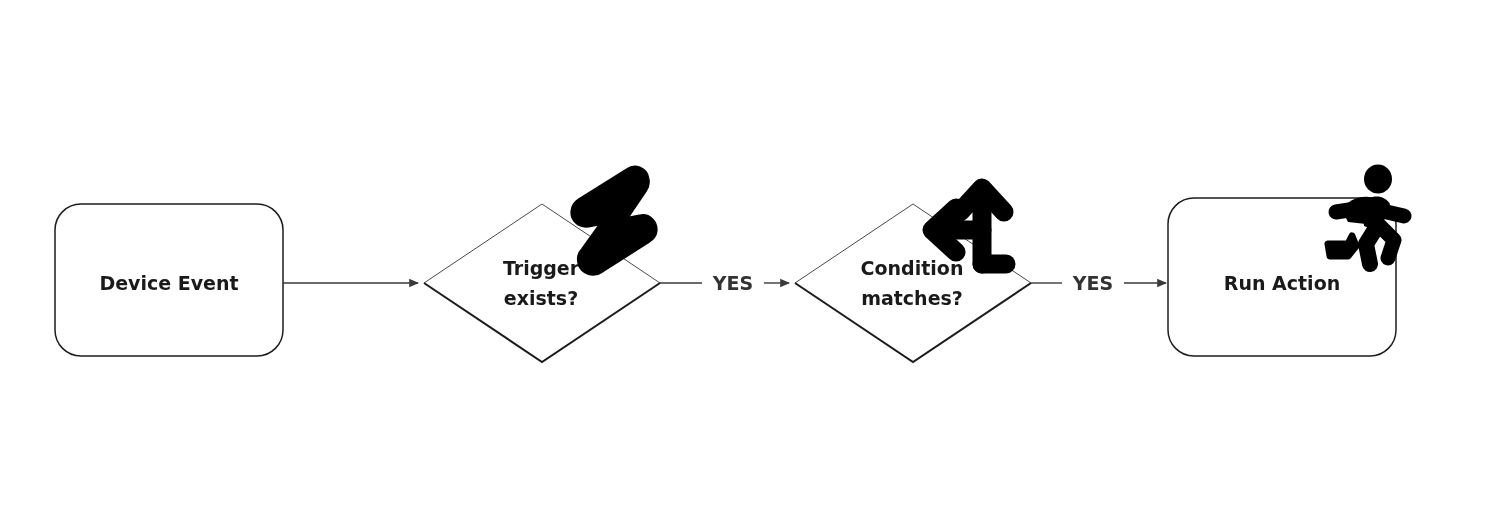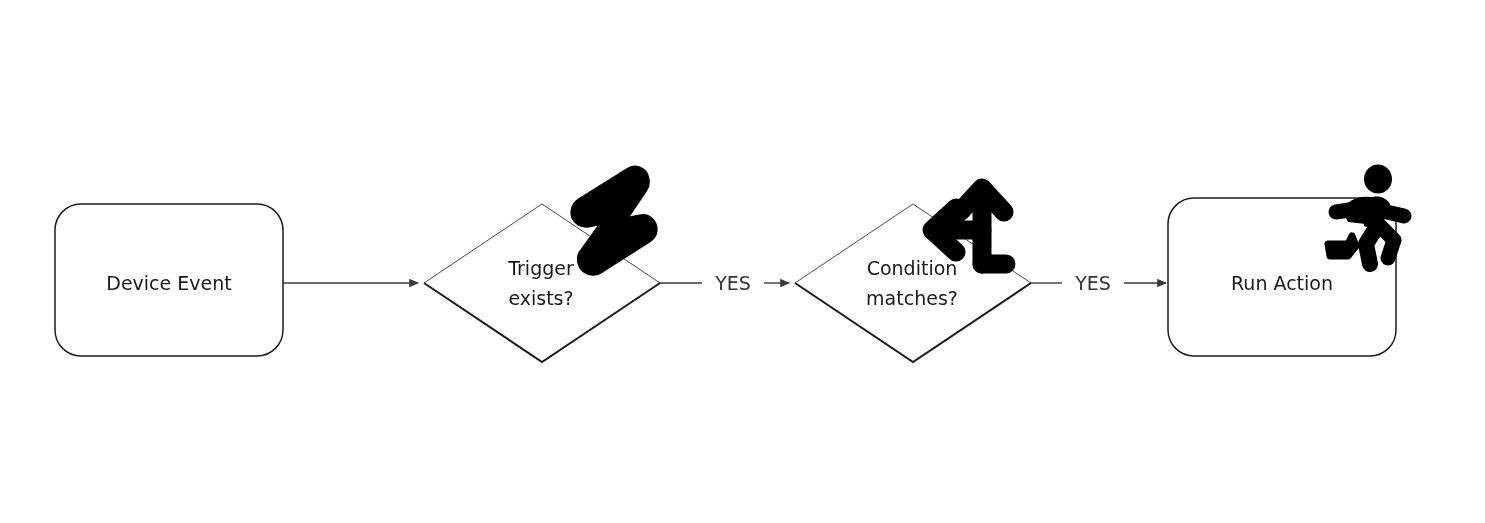--- a/index.html
+++ b/index.html
@@ -11,20 +11,21 @@
     width: 1485px;
     height: 523px;
     font-family: "DejaVu Sans", "Liberation Sans", sans-serif;
     overflow: hidden;
   }
   #canvas {
     position: relative;
     width: 1485px;
     height: 523px;
     background: #ffffff;
+    font-weight: bold;
   }
   #flow-svg {
     position: absolute;
     top: 0;
     left: 0;
     width: 1485px;
     height: 523px;
   }
   .node-label {
     font-family: "DejaVu Sans", "Liberation Sans", sans-serif;

